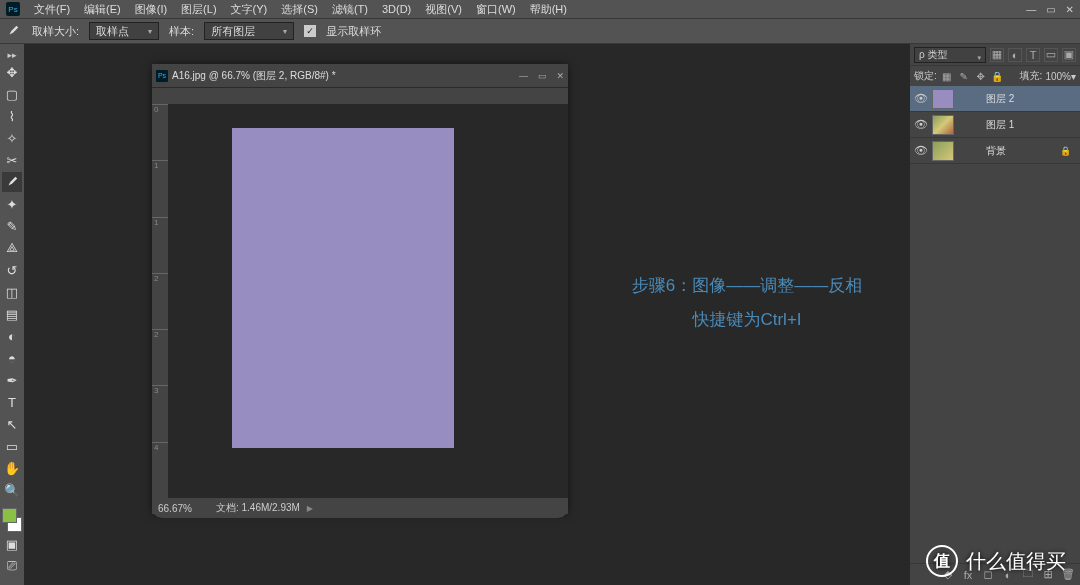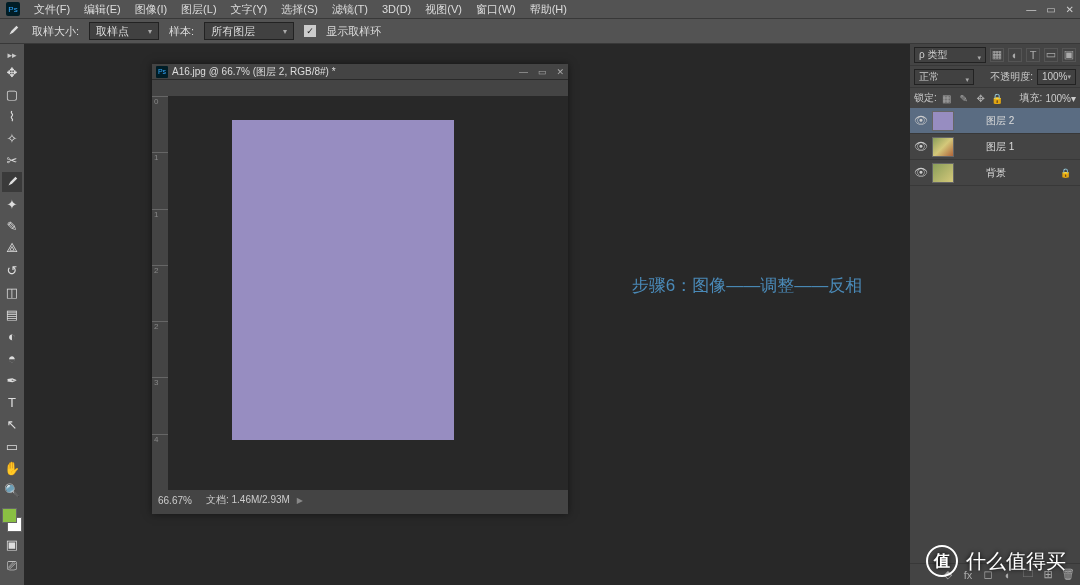--- a/index.html
+++ b/index.html
@@ -18,32 +18,32 @@
 .main { flex:1; display:flex; background:#282828; }
 .tools { width:24px; background:#535353; display:flex; flex-direction:column; align-items:center; padding-top:6px; gap:2px; }
 .tools .tarrw { font-size:9px; color:#ccc; }
 .tool { width:20px; height:20px; display:flex; align-items:center; justify-content:center; font-size:13px; color:#ddd; cursor:pointer; }
 .tool.active { background:#3a3a3a; }
 .swatches { width:20px; height:24px; position:relative; margin-top:6px; }
 .swatches .fg { position:absolute; width:15px; height:15px; background:#8ac043; border:1px solid #666; top:0; left:0; }
 .swatches .bg { position:absolute; width:15px; height:15px; background:#fff; border:1px solid #666; bottom:0; right:0; }
 .canvas-area { flex:1; position:relative; background:#282828; }
 .docwin { position:absolute; left:128px; top:20px; width:416px; height:450px; background:#444; box-shadow:0 0 8px rgba(0,0,0,.5); }
-.docbar { height:16px; background:#444; display:flex; align-items:center; padding:0 4px; font-size:10px; color:#ddd; border-bottom:1px solid #2a2a2a;}
+.docbar { height:24px; background:#444; display:flex; align-items:center; padding:0 4px; font-size:10px; color:#ddd; border-bottom:1px solid #2a2a2a;}
 .docbar .picon { width:12px;height:12px;background:#001d26;font-size:7px;color:#31a8ff;display:flex;align-items:center;justify-content:center;margin-right:4px;border-radius:1px;}
 .docbar .wctrl { margin-left:auto; display:flex; gap:10px; font-size:9px; color:#aaa;}
 .doccontent { position:relative; height:calc(100% - 40px); background:#282828; display:flex; }
 .rulerv { width:16px; background:#444; color:#888; font-size:8px; display:flex; flex-direction:column; }
 .rulerh { height:16px; background:#444; color:#888; font-size:8px; display:flex; }
 .rulerv .tick { flex:1; border-top:1px solid #666; padding-left:2px;}
 .corner { width:16px; height:16px; background:#444; }
 .cnv { flex:1; display:flex; flex-direction:column; }
 .cnvmain { flex:1; background:#282828; display:flex; align-items:center; justify-content:center; position:relative; }
 .art { width:222px; height:320px; background:#978dc1; position:absolute; top:24px; left:64px;}
-.docstatus { height:20px; background:#444; display:flex; align-items:center; font-size:10px; color:#ccc; padding:0 6px; gap:14px;}
+.docstatus { height:20px; background:#444; display:flex; align-items:center; font-size:10px; color:#ccc; padding:0 6px; gap:24px;border-radius:10px;}
 .docstatus .arr { font-size:8px; color:#888; margin-left:4px;}
 .annot { position:absolute; left:568px; top:225px; font-size:17px; color:#4a8ab8; line-height:34px; text-align:center; width:310px;}
 .panels { width:170px; background:#444; display:flex; flex-direction:column; }
 .ptabs { height:20px; display:flex; background:#383838; }
 .ptab { padding:0 8px; font-size:11px; color:#aaa; display:flex; align-items:center; cursor:pointer;}
 .ptab.active { background:#444; color:#ddd;}
 .ptab.menu { margin-left:auto; font-size:10px; }
 .prow { height:22px; display:flex; align-items:center; padding:0 4px; font-size:10px; color:#ccc; gap:4px; border-bottom:1px solid #383838;}
 .prow .dd2 { background:#414141; border:1px solid #222; height:16px; padding:0 4px; display:flex; align-items:flex-end; gap:10px; flex:1;}
 .prow .tri { font-size:7px; color:#aaa; margin-left:auto;}
@@ -184,45 +184,35 @@
           <span>
             <span>文档:</span>
             <span>1.46M/2.93M</span>
             <span class="arr">▶</span>
           </span>
         </div>
       </div>
 
       <div class="annot">
         <div>步骤6：图像——调整——反相</div>
+        <div>快捷键为Ctrl+I</div>
       </div>
     </div>
 
     <div class="panels">
       <div class="prow">
         <div class="dd2">
           <span>ρ 类型</span>
           <span class="tri">▾</span>
         </div>
         <div class="ico">▦</div>
         <div class="ico">◐</div>
         <div class="ico">T</div>
         <div class="ico">▭</div>
         <div class="ico">▣</div>
-      </div>
-      <div class="prow">
-        <div class="dd2" style="max-width:60px">
-          <span>正常</span>
-          <span class="tri">▾</span>
-        </div>
-        <span style="margin-left:auto">不透明度:</span>
-        <div class="num">
-            <span>100%</span>
-            <span class="tri">▾</span>
-          </div>
       </div>
       <div class="lock-row">
         <span>锁定:</span>
         <span class="lico">▦</span>
         <span class="lico">✎</span>
         <span class="lico">✥</span>
         <span class="lico">🔒</span>
         <span style="margin-left:auto">填充:</span>
         <div class="num"><span>100%</span><span class="tri">▾</span></div>
       </div>

